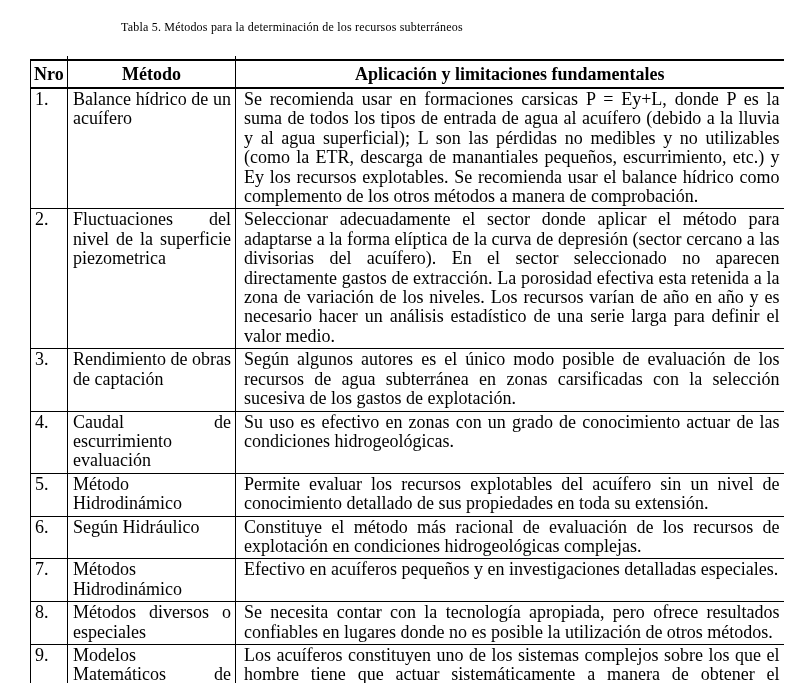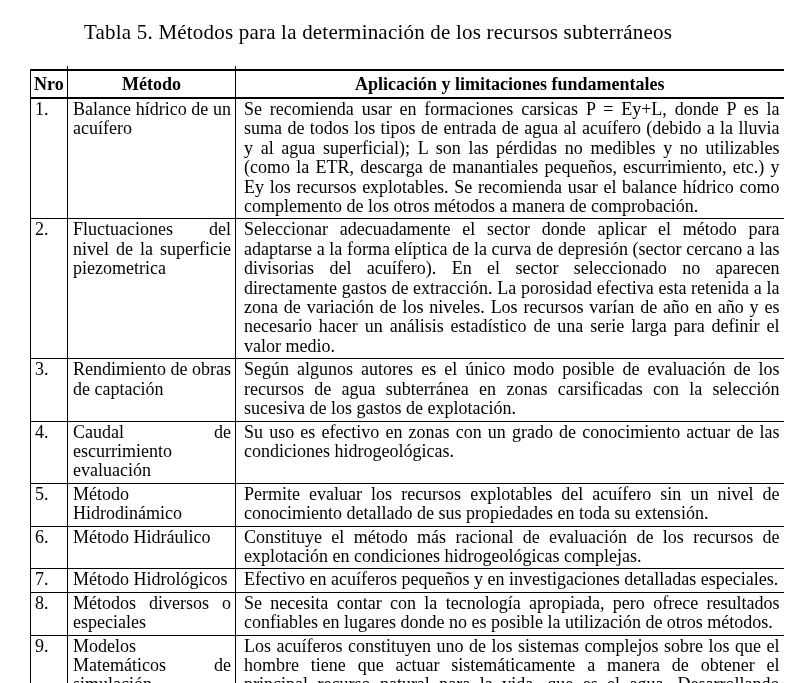--- a/index.html
+++ b/index.html
@@ -11,22 +11,22 @@
     width: 812px;
     height: 683px;
     overflow: hidden;
     font-family: "Liberation Serif", "DejaVu Serif", serif;
     color: #000000;
   }
   .doc {
     padding: 20px 0 0 30px;
   }
   .caption {
-    margin: 0 0 24px 54px;
-    font-size: 21px;
+    margin: 0 0 24px 91px;
+    font-size: 12px;
     letter-spacing: 0.2px;
   }
   .table-wrap {
     position: relative;
     width: 753px;
   }
   table {
     width: 753px;
     table-layout: fixed;
     border-collapse: collapse;
@@ -132,27 +132,27 @@
   </tr>
 
   <tr>
     <td class="col-nro">5.</td>
     <td class="col-met just">Método Hidrodinámico</td>
     <td class="col-apl just">Permite evaluar los recursos explotables del acuífero sin un nivel de conocimiento detallado de sus propiedades en toda su extensión.</td>
   </tr>
 
   <tr>
     <td class="col-nro">6.</td>
-    <td class="col-met just">Método Hidráulico</td>
+    <td class="col-met just">Según Hidráulico</td>
     <td class="col-apl just">Constituye el método más racional de evaluación de los recursos de explotación en condiciones hidrogeológicas complejas.</td>
   </tr>
 
   <tr>
     <td class="col-nro">7.</td>
-    <td class="col-met just">Método Hidrológicos</td>
+    <td class="col-met just">Métodos Hidrodinámico</td>
     <td class="col-apl just">Efectivo en acuíferos pequeños y en investigaciones detalladas especiales.</td>
   </tr>
 
   <tr>
     <td class="col-nro">8.</td>
     <td class="col-met just">Métodos diversos o especiales</td>
     <td class="col-apl just">Se necesita contar con la tecnología apropiada, pero ofrece resultados confiables en lugares donde no es posible la utilización de otros métodos.</td>
   </tr>
 
   <tr>

